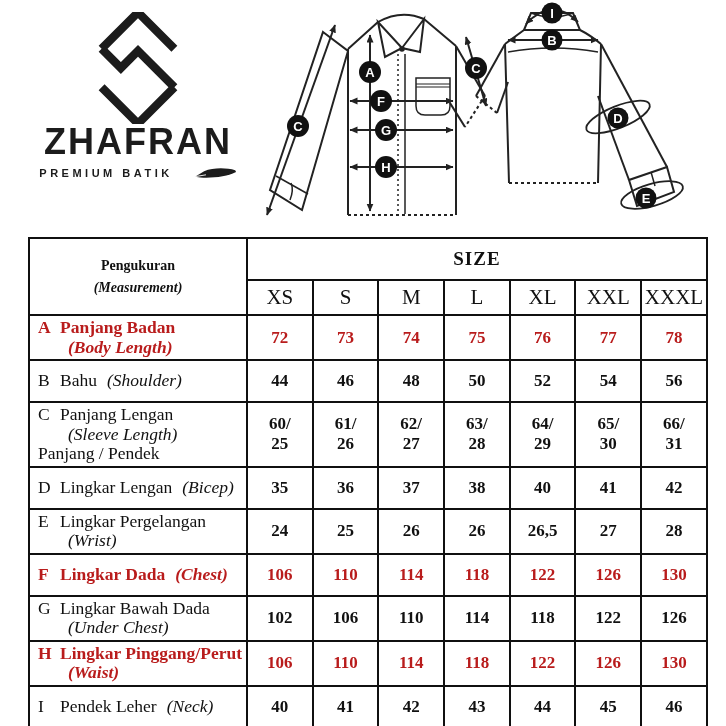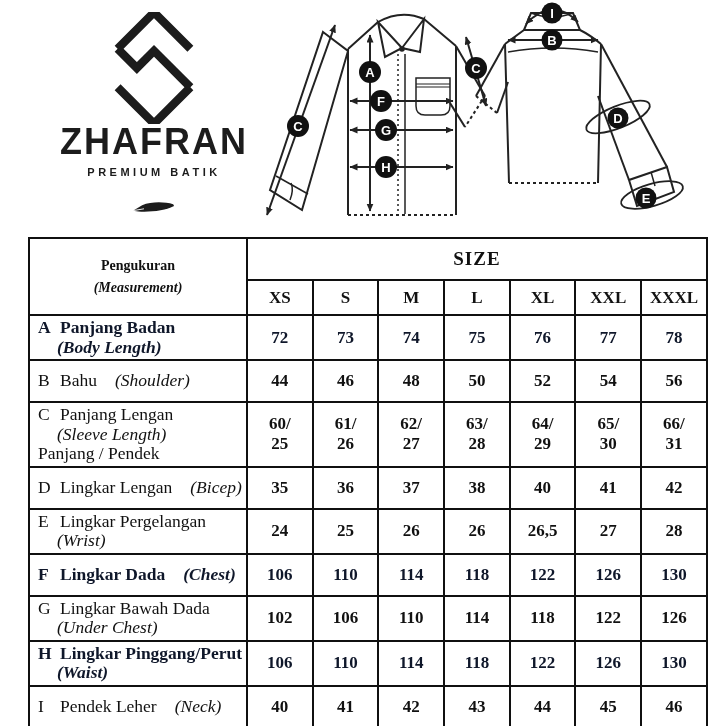--- a/index.html
+++ b/index.html
@@ -1,46 +1,46 @@
 <!DOCTYPE html>
 <html><head>
 <meta charset="utf-8">
 <style>
   html,body{margin:0;padding:0;background:#fff;}
   body{width:726px;height:726px;font-family:"Liberation Serif",serif;color:#111;}
   .page{position:relative;width:726px;height:726px;overflow:hidden;background:#fff;}
 
   
   .hdr{position:relative;height:233px;}
-  .brand{position:absolute;left:50px;top:12px;width:208px;text-align:center;}
+  .brand{position:absolute;left:34px;top:12px;width:208px;text-align:center;}
   .logo-mark{display:block;margin:0 auto;}
   .wordmark{font-family:"Liberation Sans",sans-serif;font-weight:bold;font-size:36px;
             letter-spacing:2px;color:#1c1c1c;line-height:1;margin-top:0px;}
-  .tagrow{display:flex;align-items:center;justify-content:center;gap:22px;margin-top:6px;flex-direction:column;}
+  .tagrow{display:flex;align-items:center;justify-content:center;gap:22px;margin-top:6px;}
   .tagline{font-family:"Liberation Sans",sans-serif;font-weight:bold;font-size:11px;
            letter-spacing:3.5px;color:#1c1c1c;white-space:nowrap;}
   .shirt-front{position:absolute;left:238px;top:4px;}
   .shirt-back{position:absolute;left:468px;top:0px;}
   .badge-txt{font-family:"Liberation Sans",sans-serif;font-weight:bold;font-size:13px;fill:#fff;text-anchor:middle;}
 
   
   .size-table{border-collapse:collapse;table-layout:fixed;width:678px;margin:4px 0 0 28px;}
   .size-table th,.size-table td{border:2px solid #101010;background:#fff;}
   .mhead{width:218px;text-align:center;font-size:14px;font-weight:bold;line-height:22px;}
   .mhead .it{font-style:italic;}
   .sizehead{height:38px;font-size:19px;font-weight:bold;letter-spacing:1px;}
-  .szcol{height:31px;text-align:center;font-size:17px;font-weight:bold;margin-top:48px;}
+  .szcol{height:31px;text-align:center;font-size:21px;font-weight:normal;margin-top:48px;}
   .size-table tbody td{height:36px;vertical-align:middle;}
   .mcell{padding:2px 4px 2px 8px;font-size:17.5px;line-height:19.5px;}
   .mcell .letter{display:inline-block;width:22px;}
-  .mcell .inl{font-style:italic;margin-left:18px;font-family:Liberation Serif, serif;}
-  .mcell .l2{font-style:italic;margin-left:19px;}
+  .mcell .inl{font-style:italic;margin-left:10px;font-family:Liberation Serif, serif;}
+  .mcell .l2{font-style:italic;margin-left:30px;}
   .mcell .l3{}
   td.v{text-align:center;font-weight:bold;font-size:17px;line-height:20px;white-space:pre-line;}
-  tr.red{color:#0f172a;}
+  tr.red{color:#b91c1c;}
   tr.red .mcell{font-weight:bold;}
 </style>
 </head>
 <body>
 
 <div class="page">
 
   <div class="hdr">
 
     <div class="brand">

